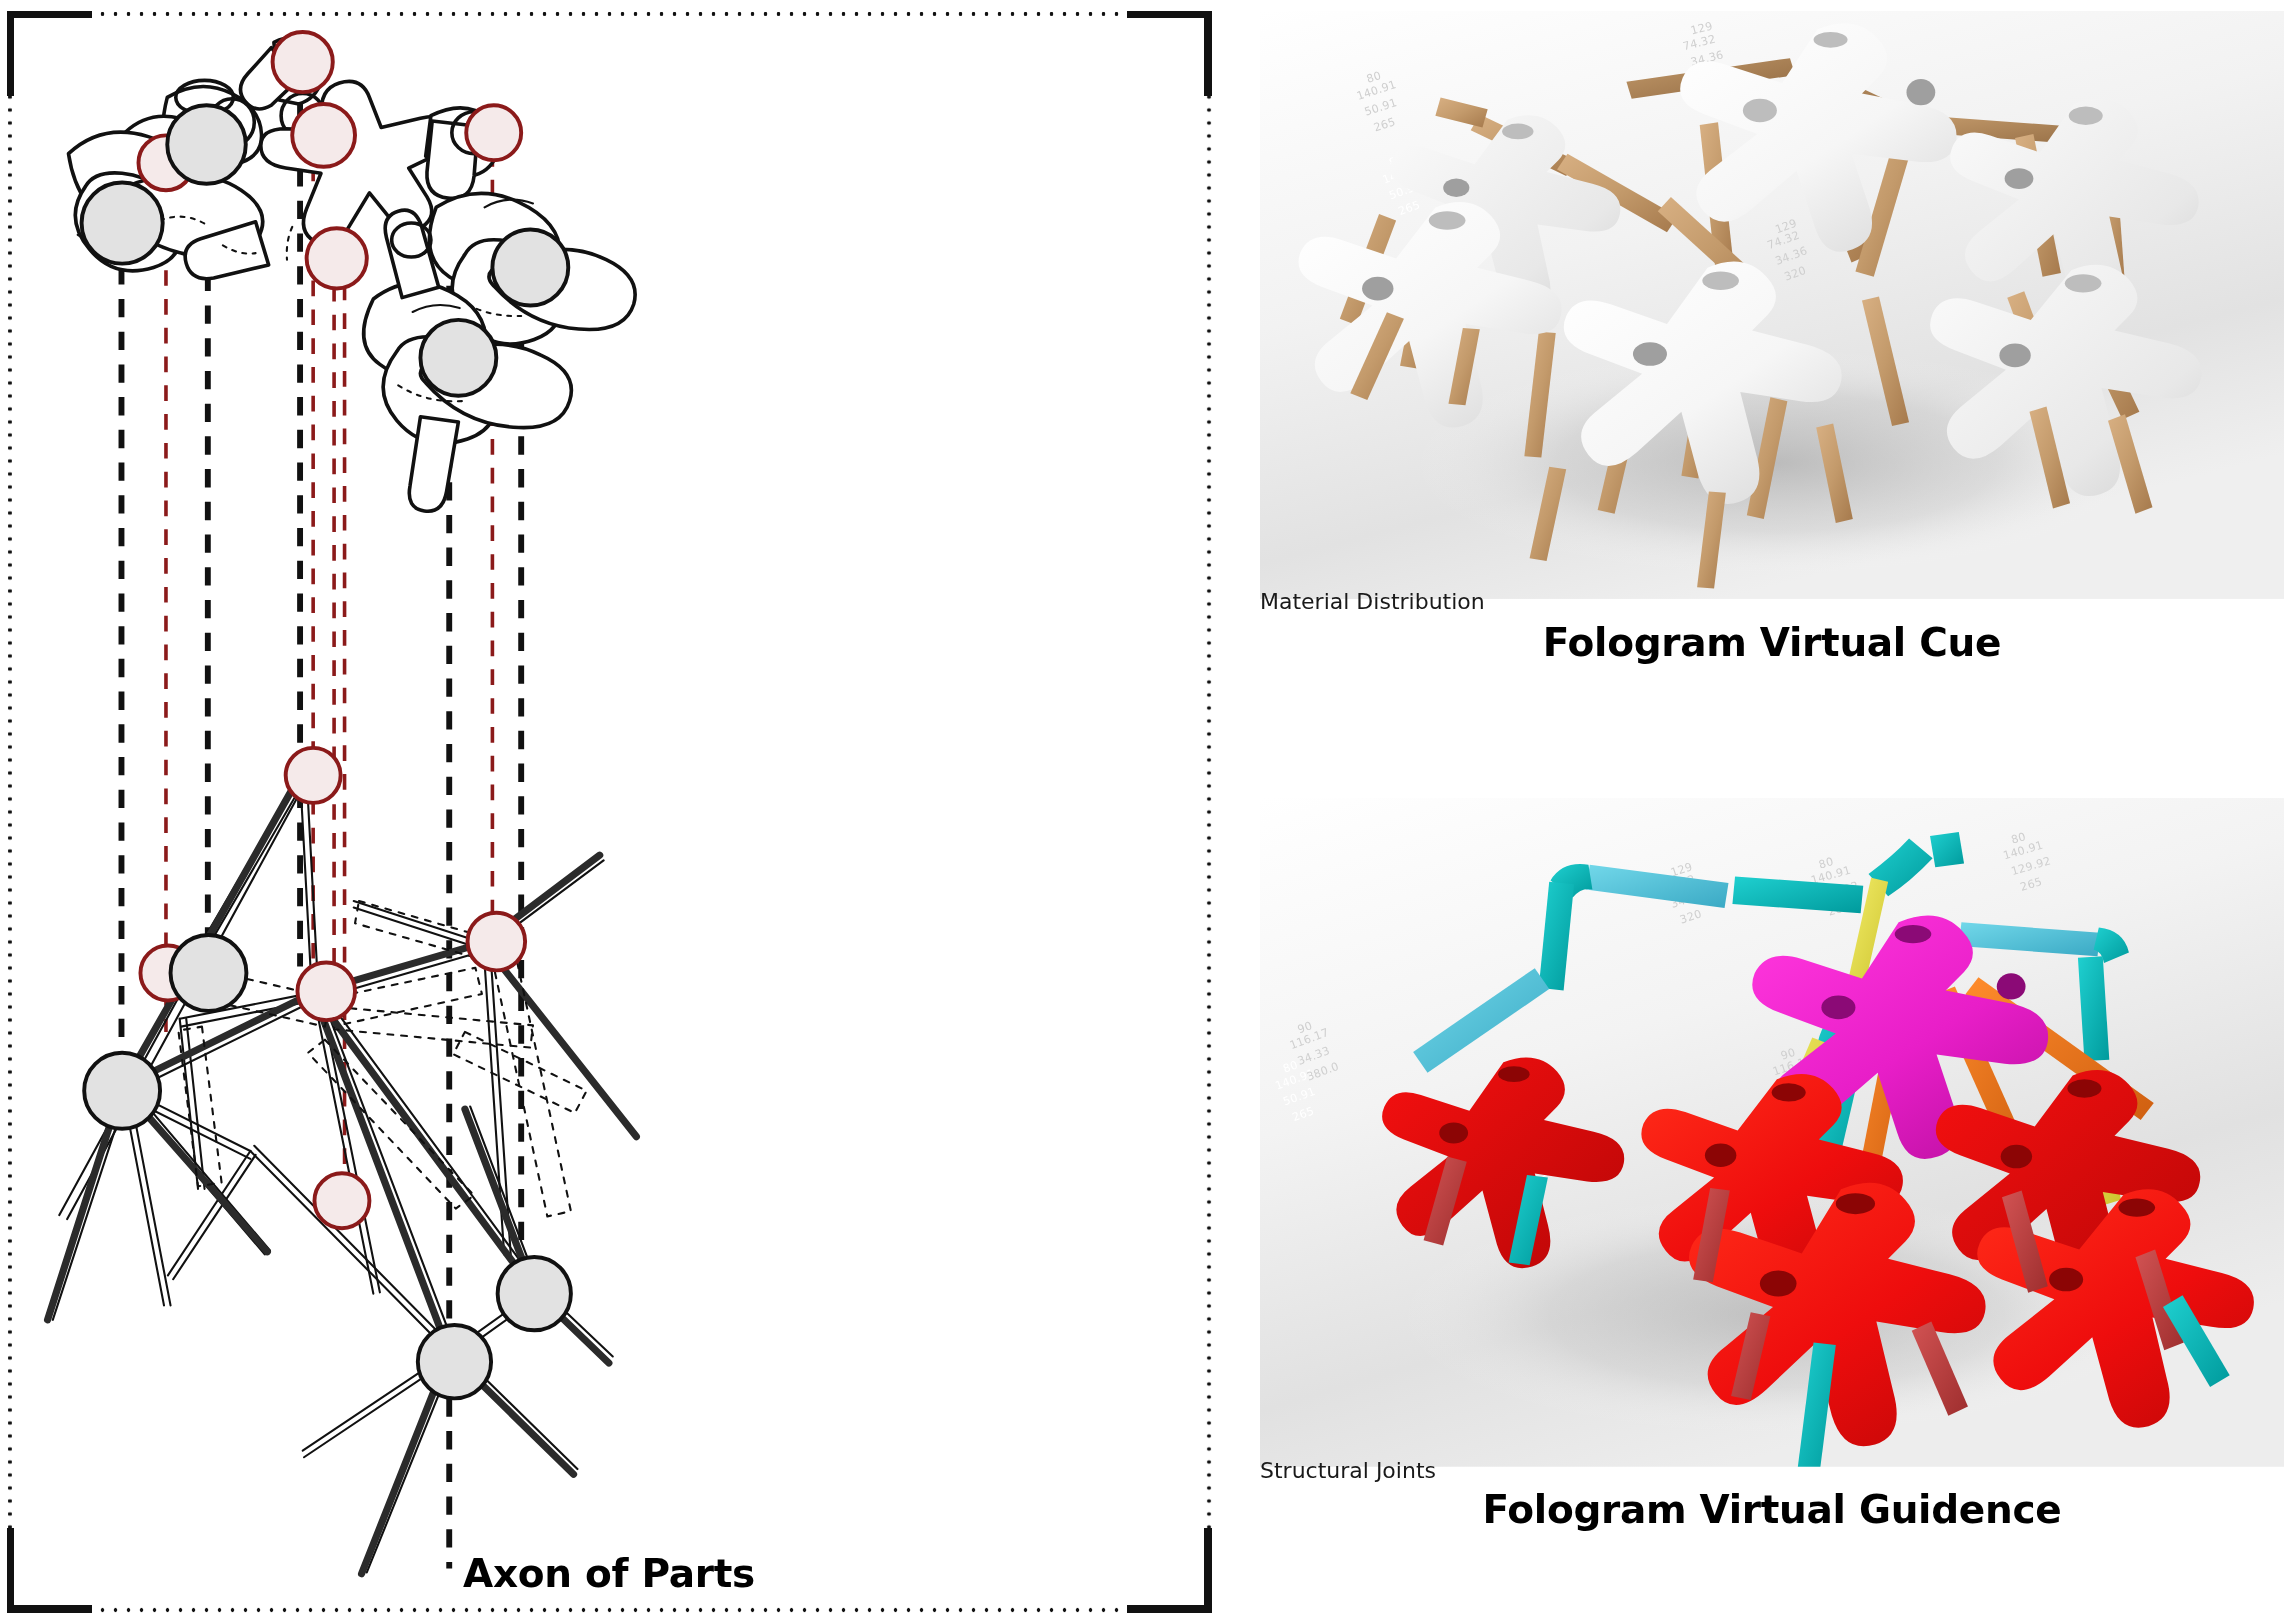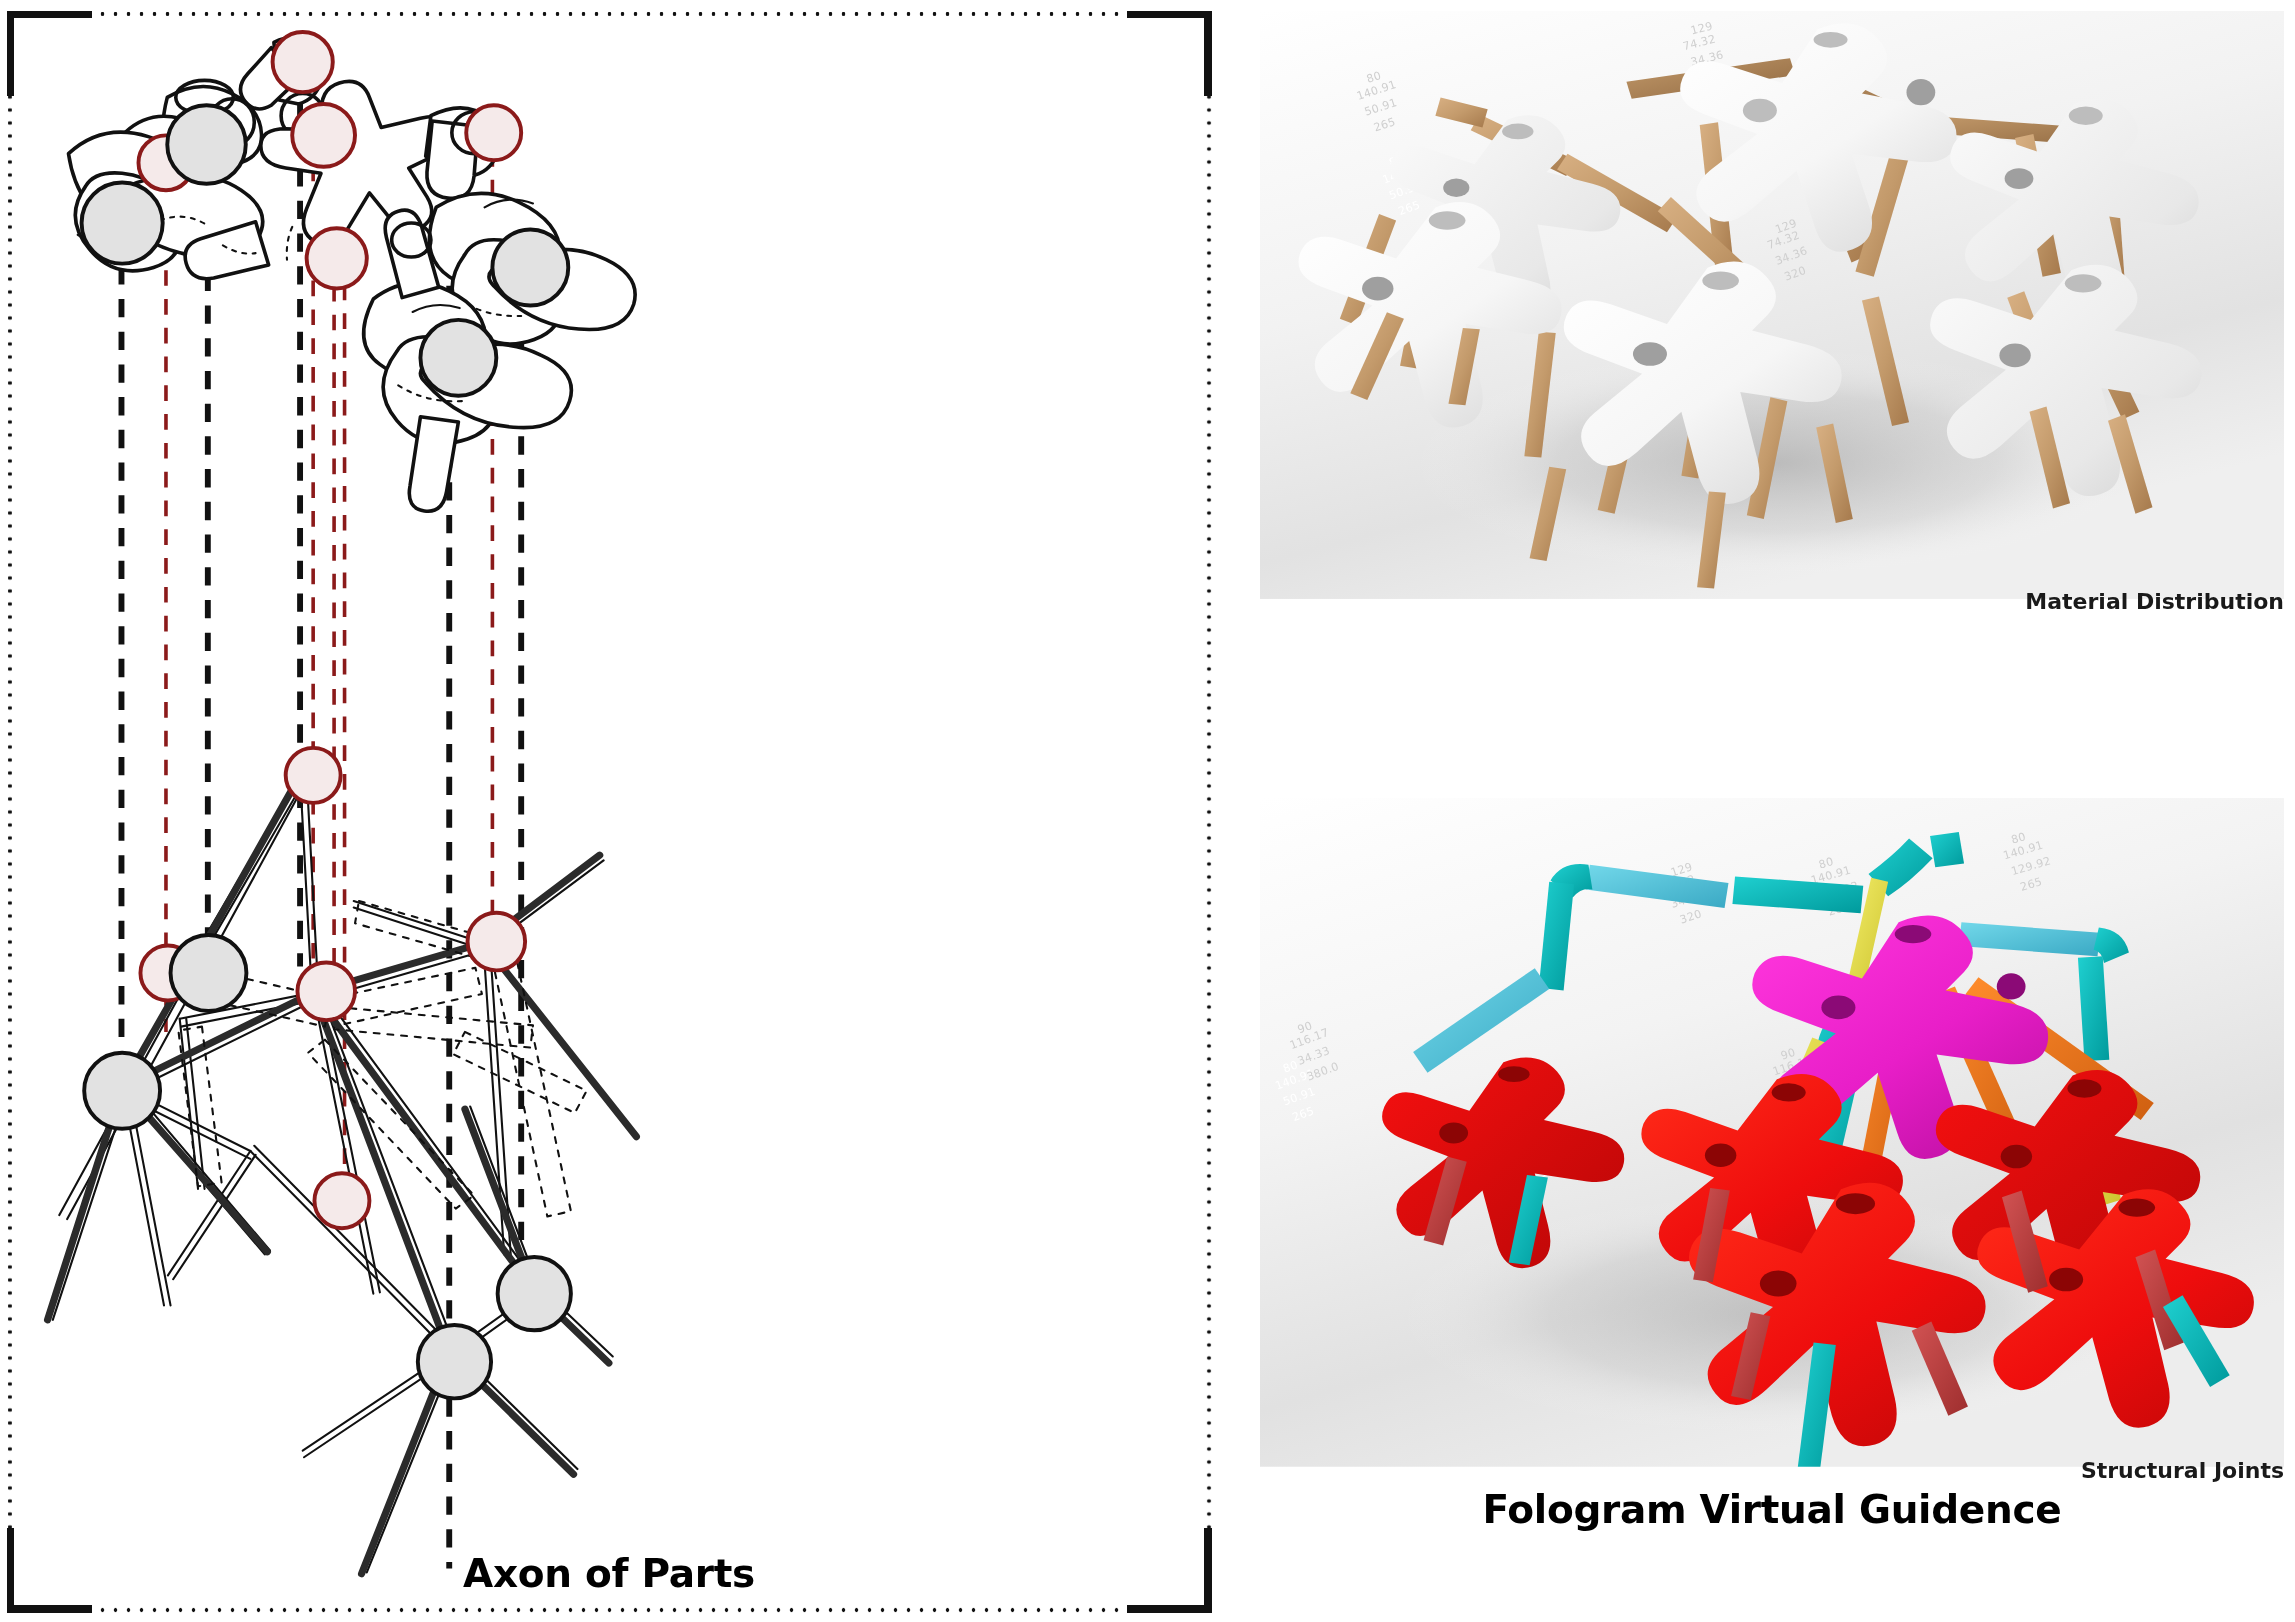--- a/index.html
+++ b/index.html
@@ -79,23 +79,23 @@
     font-family: "DejaVu Sans", "Liberation Sans", sans-serif;
     font-weight: 700;
     font-size: 39px;
     letter-spacing: -0.3px;
     color: #000000;
     white-space: nowrap;
   }
   .panel-subtitle {
     position: absolute;
     width: 100%;
-    text-align: right;
+    text-align: left;
     font-family: "DejaVu Sans", "Liberation Sans", sans-serif;
-    font-weight: 700;
+    font-weight: 400;
     font-size: 22px;
     color: #1a1a1a;
     white-space: nowrap;
   }
   #axon-title { left: 0; bottom: 17px; margin-top: 19px; }
   #cue-subtitle  { left: 0; top: 578px; }
   #cue-title     { left: 0; top: 609px; }
   #guid-subtitle { left: 0; top: 660px; }
   #guid-title    { left: 0; top: 689px; }
 
@@ -495,20 +495,21 @@
         <path class="wood" d="M712 736 l-18 146 l-26 -2 l18 -146 z"></path>
         <path class="wood" d="M1202 604 l36 148 l-26 8 l-36 -148 z"></path>
         <path class="wood" d="M1322 616 l42 142 l-26 10 l-42 -142 z"></path>
         <path class="wood" d="M876 630 l30 146 l-26 6 l-30 -146 z"></path>
       </g>
 
       <rect x="0" y="898" width="1565" height="217" fill="#ffffff"></rect>
     </svg>
 
     <div class="panel-subtitle" id="cue-subtitle">Material Distribution</div>
+    <div class="panel-title" id="cue-title">Fologram Virtual Cue</div>
   </div>
 
   <div id="right-bottom-panel">
 
     <div class="bracket tl" style="left:0;top:0;width:85px;height:85px;">
         <i class="h"></i>
         <i class="v"></i>
       </div>
     <div class="bracket tr" style="right:0;top:0;width:85px;height:85px;">
         <i class="h"></i>

